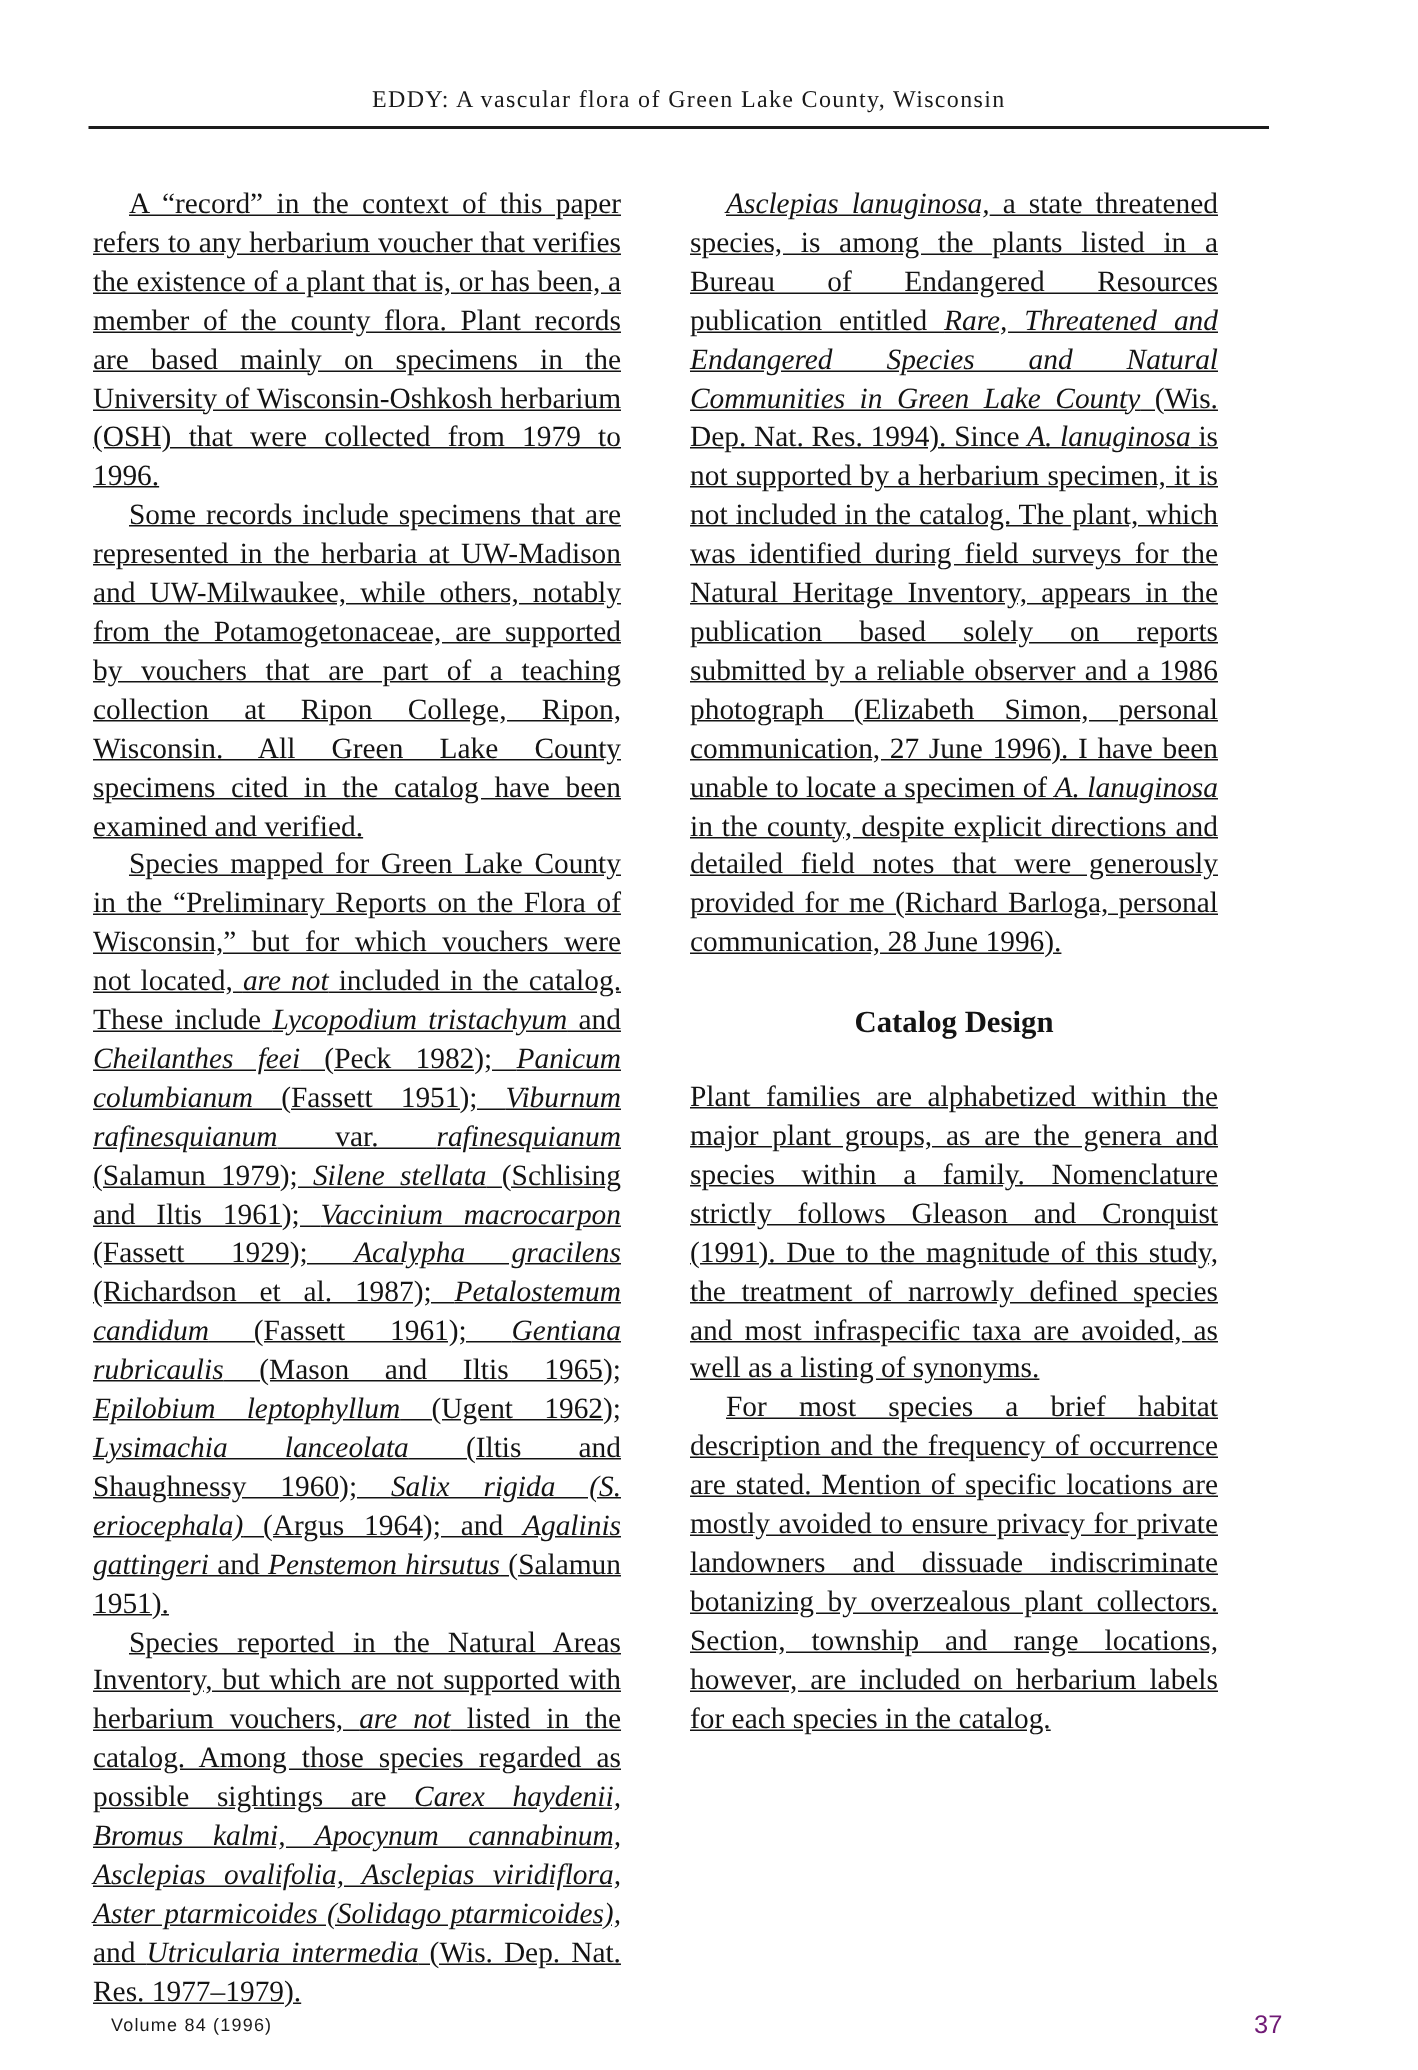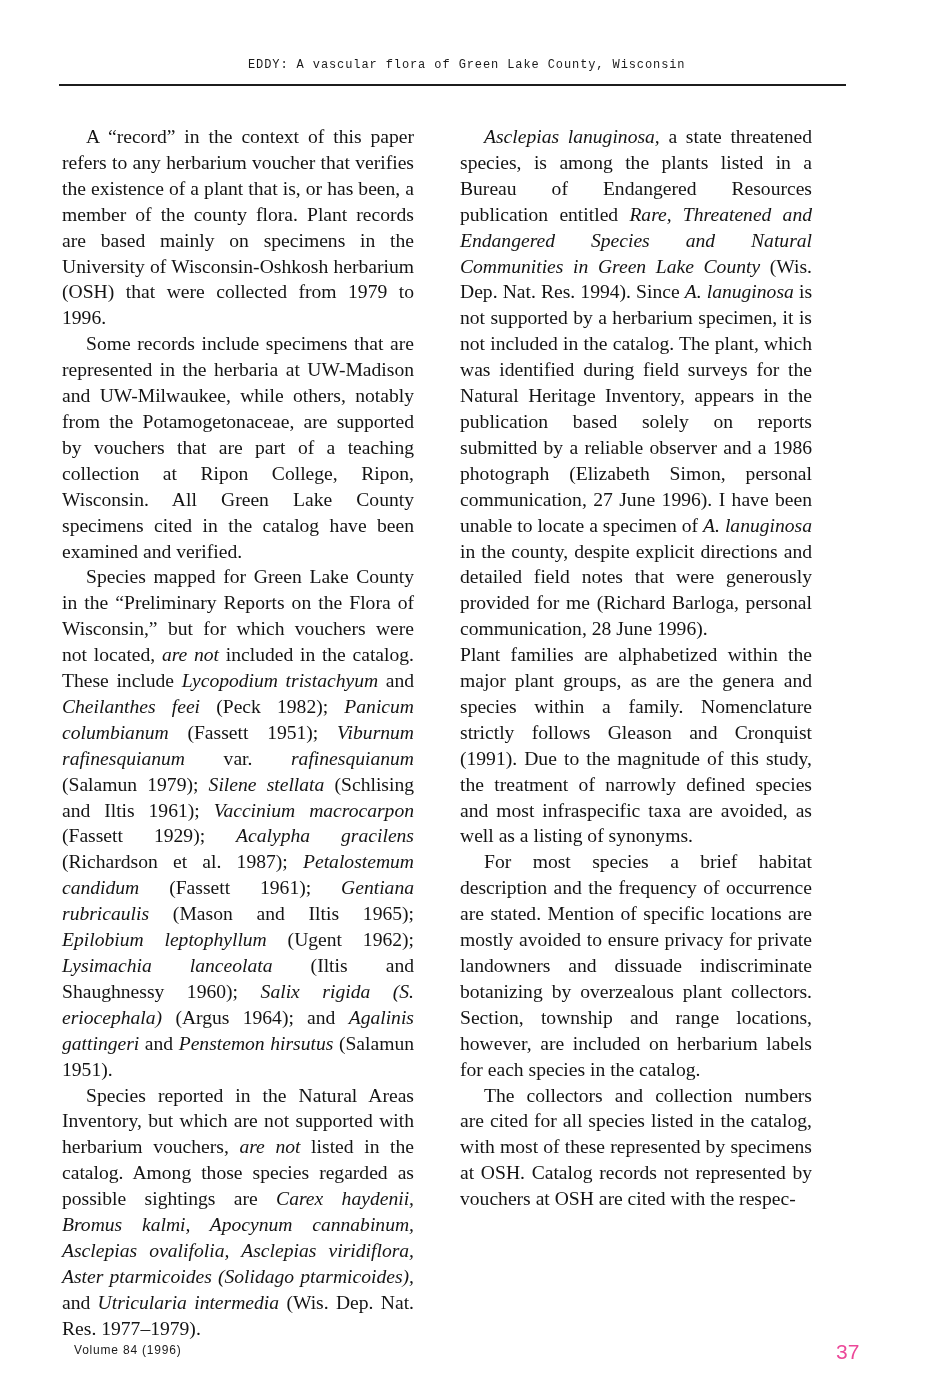--- a/index.html
+++ b/index.html
@@ -1,64 +1,64 @@
 <!DOCTYPE html>
 <html><head>
 <meta charset="utf-8">
 <style>
   html, body { margin: 0; padding: 0; background: #ffffff; }
   body { width: 945px; height: 1380px; position: relative; overflow: hidden; color: #141414; }
   .running-head {
     position: absolute; left: 248px; top: 58px;
-    font-family: Liberation Mono, monospace; font-size: 12px; letter-spacing: 0.9px; color: #1a1a1a;
+    font-family: Liberation Serif, serif; font-size: 16px; letter-spacing: 0.9px; color: #1a1a1a;
   }
   .head-rule {
     position: absolute; left: 59px; top: 84px; width: 787px; height: 2px; background: #1c1c1c;
   }
   .col {
     position: absolute; top: 124px; width: 352px;
     font-family: "Liberation Serif", serif; font-size: 19.6px; line-height: 25.9px;
     text-align: justify; hyphens: none;
   }
   .col-left { left: 62px; }
   .col-right { left: 460px; }
-  .col p { margin: 0; text-indent: 24px; }
+  .col p { margin: 0; text-indent: 24px; text-decoration: underline; }
   .col p.noindent { text-indent: 0; }
   .col em { font-style: italic; }
   .section-heading {
     font-family: "Liberation Serif", serif; font-weight: bold; font-size: 20.5px;
     text-align: center; margin: 27px 0 24px 0; text-indent: 0; line-height: 26px;
   }
   .footer-volume {
     position: absolute; left: 74px; top: 1343px;
     font-family: "Liberation Sans", sans-serif; font-size: 12px; letter-spacing: 0.8px; color: #1a1a1a;
   }
   .footer-page {
     position: absolute; left: 836px; top: 1340px;
-    font-family: "Liberation Sans", sans-serif; font-size: 21px; color: #ec4899;
+    font-family: "Liberation Sans", sans-serif; font-size: 17px; color: #701a75;
   }
 </style>
 </head>
 <body>
 
 <div class="running-head">EDDY: A vascular flora of Green Lake County, Wisconsin</div>
 <div class="head-rule"></div>
 
 <div class="col col-left">
     <p><span>A “record” in the context of this paper refers to any herbarium voucher that verifies the existence of a plant that is, or has been, a member of the county flora. Plant records are based mainly on specimens in the University of Wisconsin-Oshkosh herbarium (OSH) that were collected from 1979 to 1996.</span></p>
     <p><span>Some records include specimens that are represented in the herbaria at UW-Madison and UW-Milwaukee, while others, notably from the Potamogetonaceae, are supported by vouchers that are part of a teaching collection at Ripon College, Ripon, Wisconsin. All Green Lake County specimens cited in the catalog have been examined and verified.</span></p>
     <p><span>Species mapped for Green Lake County in the “Preliminary Reports on the Flora of Wisconsin,” but for which vouchers were not located, </span><em>are not</em><span> included in the catalog. These include </span><em>Lycopodium tristachyum</em><span> and </span><em>Cheilanthes feei</em><span> (Peck 1982); </span><em>Panicum columbianum</em><span> (Fassett 1951); </span><em>Viburnum rafinesquianum</em><span> var. </span><em>rafinesquianum</em><span> (Salamun 1979); </span><em>Silene stellata</em><span> (Schlising and Iltis 1961); </span><em>Vaccinium macrocarpon</em><span> (Fassett 1929); </span><em>Acalypha gracilens</em><span> (Richardson et al. 1987); </span><em>Petalostemum candidum</em><span> (Fassett 1961); </span><em>Gentiana rubricaulis</em><span> (Mason and Iltis 1965); </span><em>Epilobium leptophyllum</em><span> (Ugent 1962); </span><em>Lysimachia lanceolata</em><span> (Iltis and Shaughnessy 1960); </span><em>Salix rigida (S. eriocephala)</em><span> (Argus 1964); and </span><em>Agalinis gattingeri</em><span> and </span><em>Penstemon hirsutus</em><span> (Salamun 1951).</span></p>
     <p><span>Species reported in the Natural Areas Inventory, but which are not supported with herbarium vouchers, </span><em>are not</em><span> listed in the catalog. Among those species regarded as possible sightings are </span><em>Carex haydenii, Bromus kalmi, Apocynum cannabinum, Asclepias ovalifolia, Asclepias viridiflora, Aster ptarmicoides (Solidago ptarmicoides),</em><span> and </span><em>Utricularia intermedia</em><span> (Wis. Dep. Nat. Res. 1977–1979).</span></p>
   </div>
 
 <div class="col col-right">
   <div>
       <p><em>Asclepias lanuginosa,</em><span> a state threatened species, is among the plants listed in a Bureau of Endangered Resources publication entitled </span><em>Rare, Threatened and Endangered Species and Natural Communities in Green Lake County</em><span> (Wis. Dep. Nat. Res. 1994). Since </span><em>A. lanuginosa</em><span> is not supported by a herbarium specimen, it is not included in the catalog. The plant, which was identified during field surveys for the Natural Heritage Inventory, appears in the publication based solely on reports submitted by a reliable observer and a 1986 photograph (Elizabeth Simon, personal communication, 27 June 1996). I have been unable to locate a specimen of </span><em>A. lanuginosa</em><span> in the county, despite explicit directions and detailed field notes that were generously provided for me (Richard Barloga, personal communication, 28 June 1996).</span></p>
     </div>
+  <div class="section-heading">Catalog Design</div>
   <div>
       <p class="noindent"><span>Plant families are alphabetized within the major plant groups, as are the genera and species within a family. Nomenclature strictly follows Gleason and Cronquist (1991). Due to the magnitude of this study, the treatment of narrowly defined species and most infraspecific taxa are avoided, as well as a listing of synonyms.</span></p>
       <p><span>For most species a brief habitat description and the frequency of occurrence are stated. Mention of specific locations are mostly avoided to ensure privacy for private landowners and dissuade indiscriminate botanizing by overzealous plant collectors. Section, township and range locations, however, are included on herbarium labels for each species in the catalog.</span></p>
-      <p><span>The collectors and collection numbers are cited for all species listed in the catalog, with most of these represented by specimens at OSH. Catalog records not represented by vouchers at OSH are cited with the respec-</span></p>
     </div>
 </div>
 
 <div class="footer-volume">Volume 84 (1996)</div>
 <div class="footer-page">37</div>
 
 </body></html>

